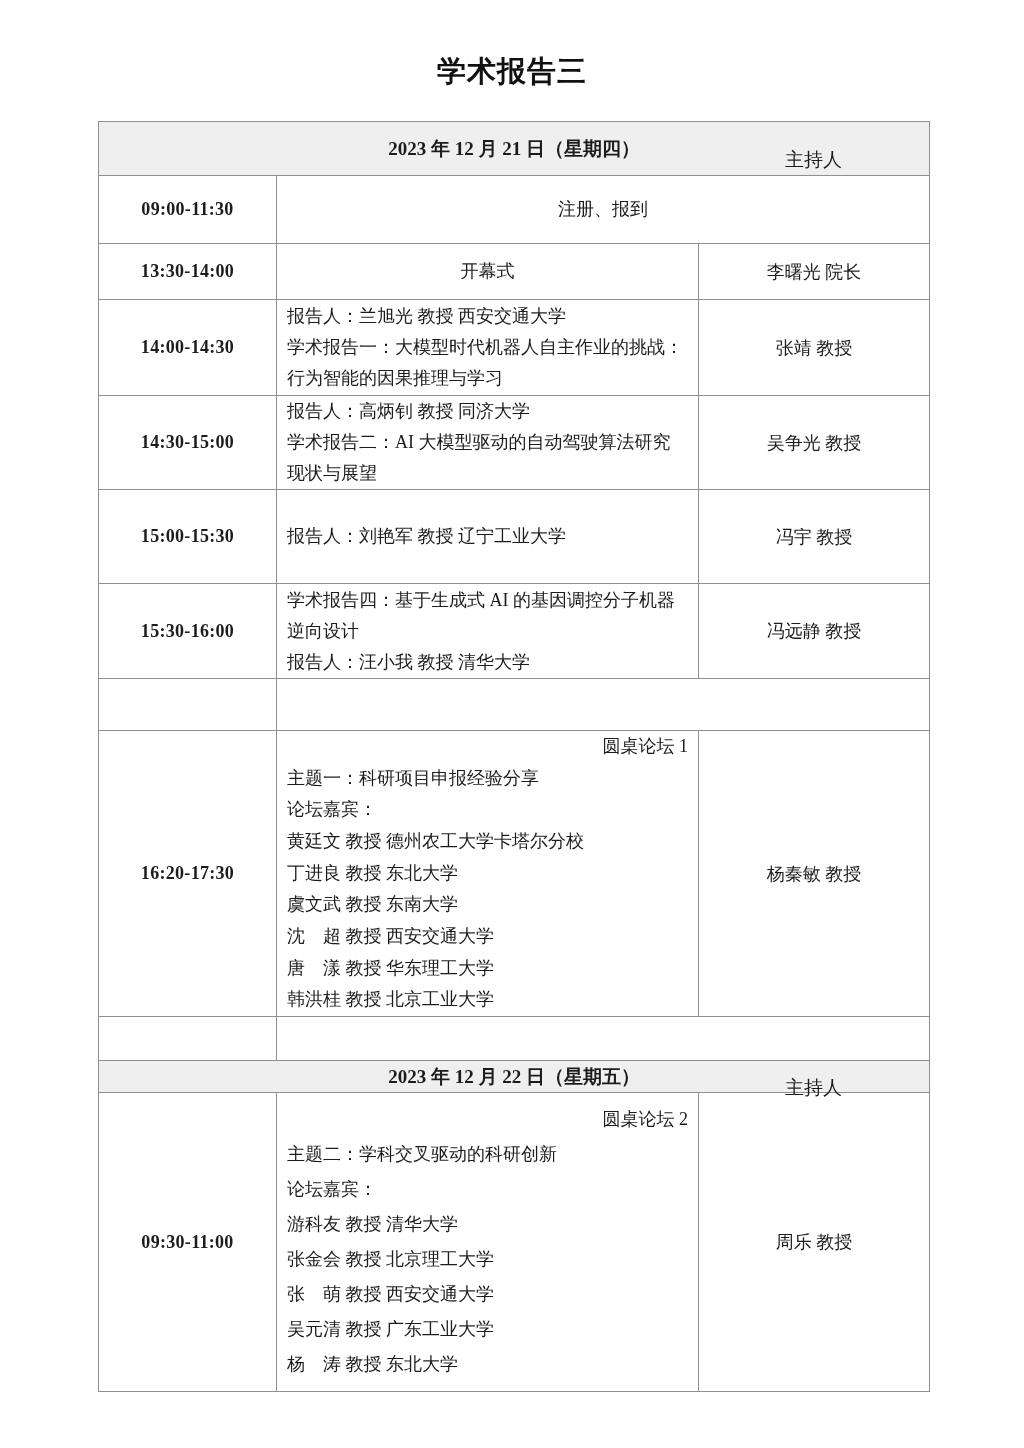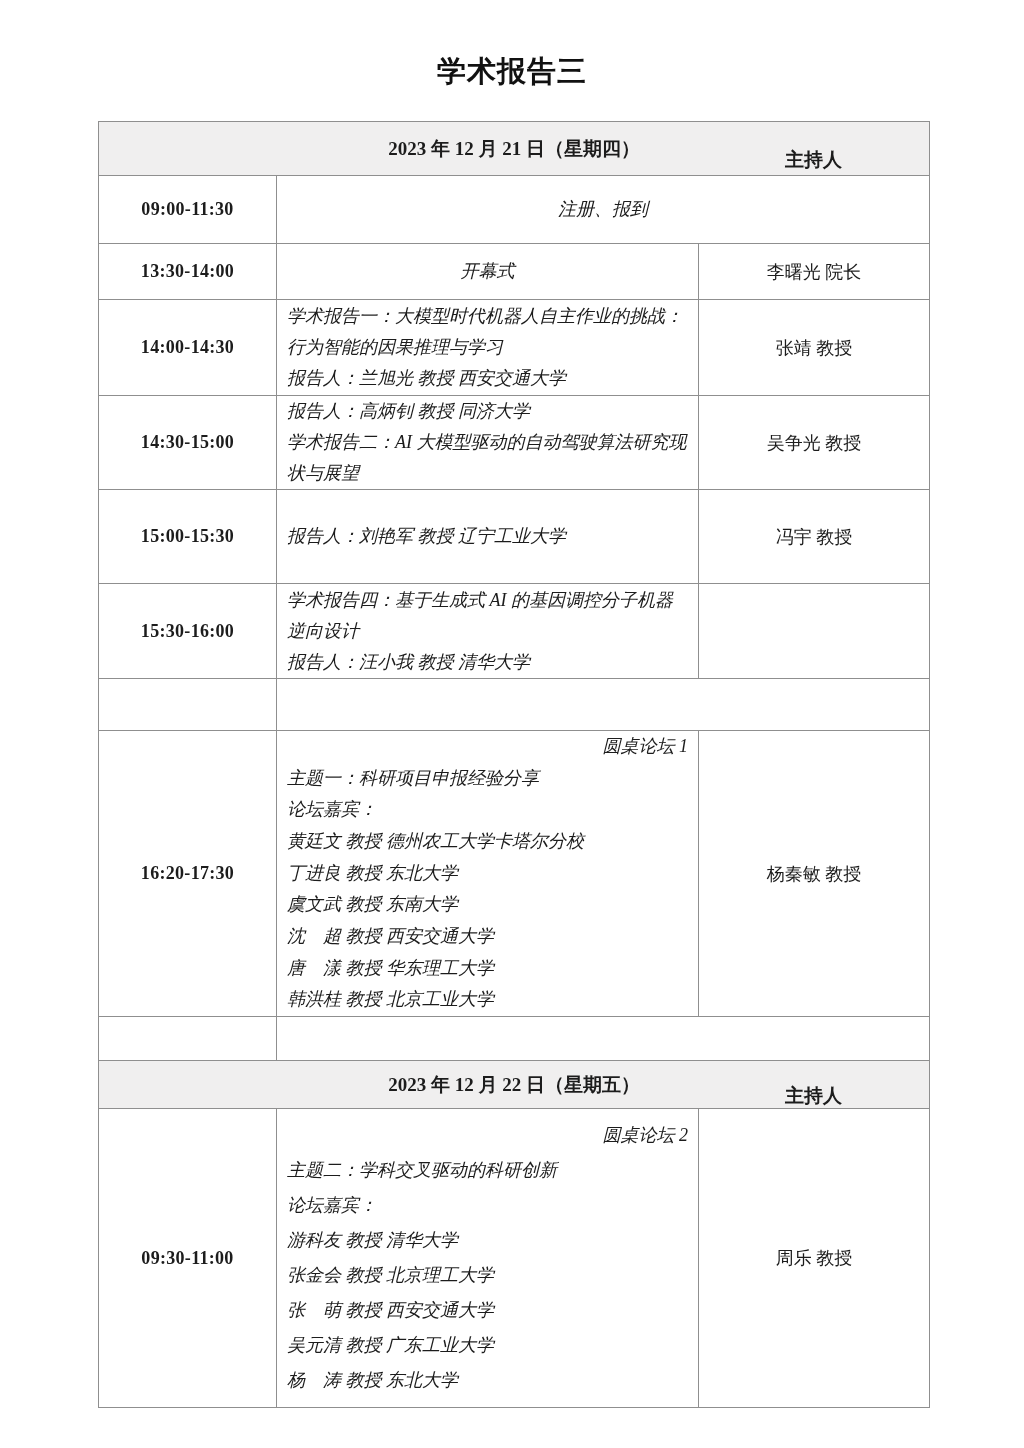--- a/index.html
+++ b/index.html
@@ -24,35 +24,34 @@
   
   .hdr { position:relative; background:var(--header-bg,#f0efef); }
   .hdr .date {
     position:absolute; left:0; right:0; top:0; bottom:0;
     display:flex; align-items:center; justify-content:center;
     font-weight:bold; font-size:19px;
   }
   .hdr .hostlbl {
     position:absolute; right:0; width:231px; top:0; bottom:0;
     display:flex; align-items:center; justify-content:center;
-    font-weight:bold; font-size:19px;margin-top:22px;
+    font-weight:normal; font-size:19px;margin-top:22px;
   }
 
   .c-time {
     flex:0 0 178px; box-sizing:border-box;
     border-right:1px solid var(--border-c,#8f8f8f);
     display:flex; align-items:center; justify-content:center;
     font-weight:bold; font-size:18px; letter-spacing:.3px;
   }
   .c-main {
     flex:0 0 422px; box-sizing:border-box;
     border-right:1px solid var(--border-c,#8f8f8f);
     padding:0 10px; display:flex; flex-direction:column; justify-content:center;
     line-height:31px;
-    font-style:italic;
   }
   .c-main.merged { flex:1 1 auto; border-right:none; align-items:center; text-align:center; }
   .c-host {
     flex:1 1 auto; display:flex; align-items:center; justify-content:center;
     text-align:center;
   }
   .centerline { text-align:right; }
   .forum1 .c-main { line-height:31.7px; }
   .forum2 .c-main { line-height:35px; }
 </style>
@@ -77,22 +76,22 @@
 
     <div class="row" style="height:56px">
       <div class="c-time">13:30-14:00</div>
       <div class="c-main" style="align-items:center;text-align:center">开幕式</div>
       <div class="c-host">李曙光 院长</div>
     </div>
 
     <div class="row" style="height:96px">
       <div class="c-time">14:00-14:30</div>
       <div class="c-main">
+        <div>报告人：兰旭光 教授 西安交通大学</div>
         <div>学术报告一：大模型时代机器人自主作业的挑战：行为智能的因果推理与学习</div>
-        <div>报告人：兰旭光 教授 西安交通大学</div>
       </div>
       <div class="c-host">张靖 教授</div>
     </div>
 
     <div class="row" style="height:94px">
       <div class="c-time">14:30-15:00</div>
       <div class="c-main">
         <div>报告人：高炳钊 教授 同济大学</div>
         <div>学术报告二：AI 大模型驱动的自动驾驶算法研究现状与展望</div>
       </div>
@@ -106,20 +105,21 @@
       </div>
       <div class="c-host">冯宇 教授</div>
     </div>
 
     <div class="row" style="height:95px">
       <div class="c-time">15:30-16:00</div>
       <div class="c-main">
         <div>学术报告四：基于生成式 AI 的基因调控分子机器逆向设计</div>
         <div>报告人：汪小我 教授 清华大学</div>
       </div>
+      <div class="c-host">冯远静 教授</div>
     </div>
 
     <div class="row" style="height:52px">
       <div class="c-time"></div>
       <div class="c-main merged"></div>
     </div>
 
     <div class="row forum1" style="height:286px">
       <div class="c-time">16:20-17:30</div>
       <div class="c-main">
@@ -134,21 +134,21 @@
         <div>韩洪桂 教授 北京工业大学</div>
       </div>
       <div class="c-host">杨秦敏 教授</div>
     </div>
 
     <div class="row" style="height:44px">
       <div class="c-time"></div>
       <div class="c-main merged"></div>
     </div>
 
-    <div class="row hdr" style="height:48px">
+    <div class="row hdr" style="height:32px">
       <span class="date">2023 年 12 月 22 日（星期五）</span>
       <span class="hostlbl">主持人</span>
     </div>
 
     <div class="row forum2" style="height:298px">
       <div class="c-time">09:30-11:00</div>
       <div class="c-main">
         <div class="centerline">圆桌论坛 2</div>
         <div>主题二：学科交叉驱动的科研创新</div>
         <div>论坛嘉宾：</div>

